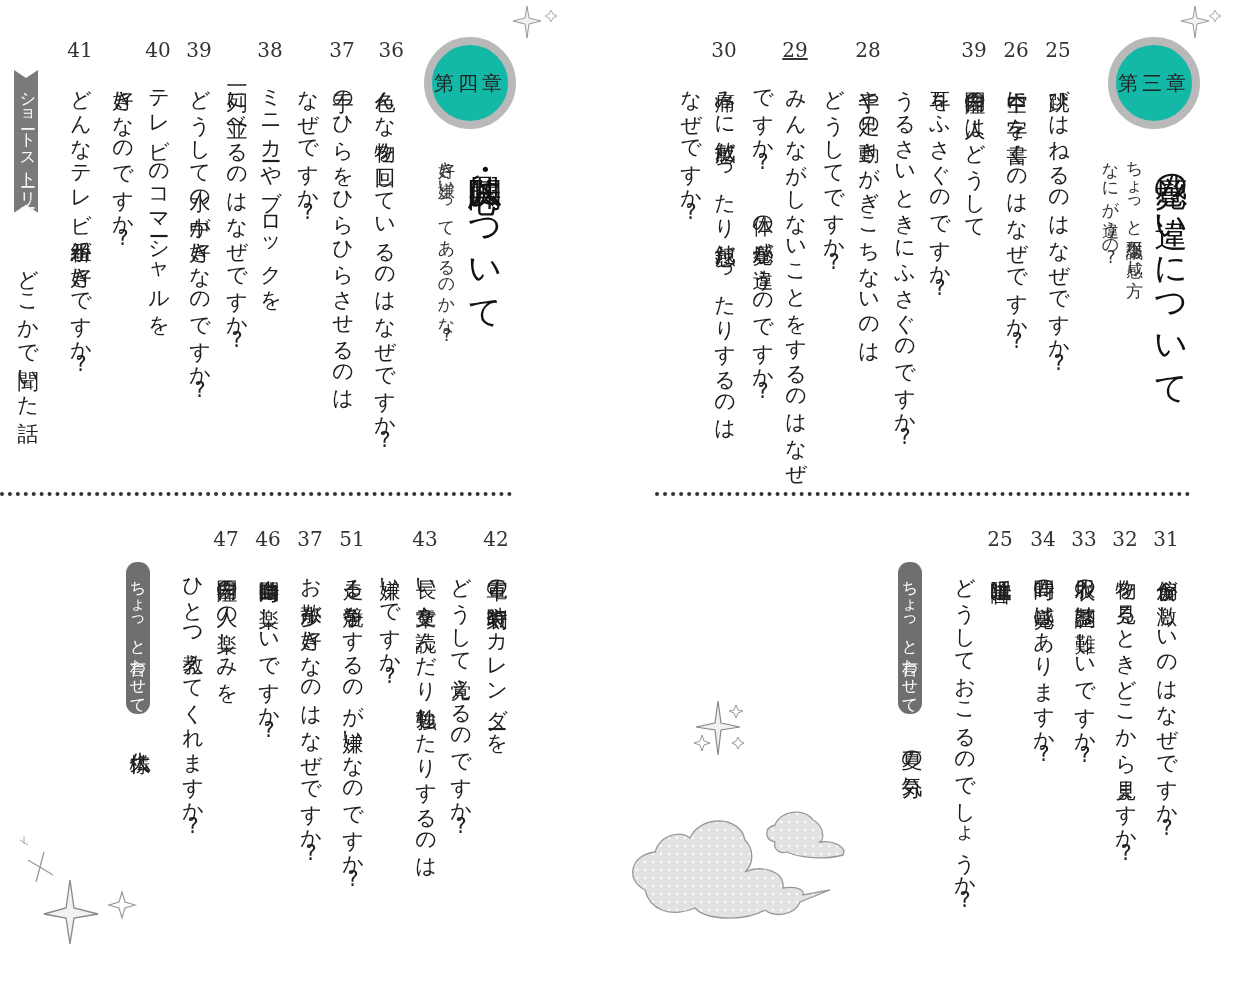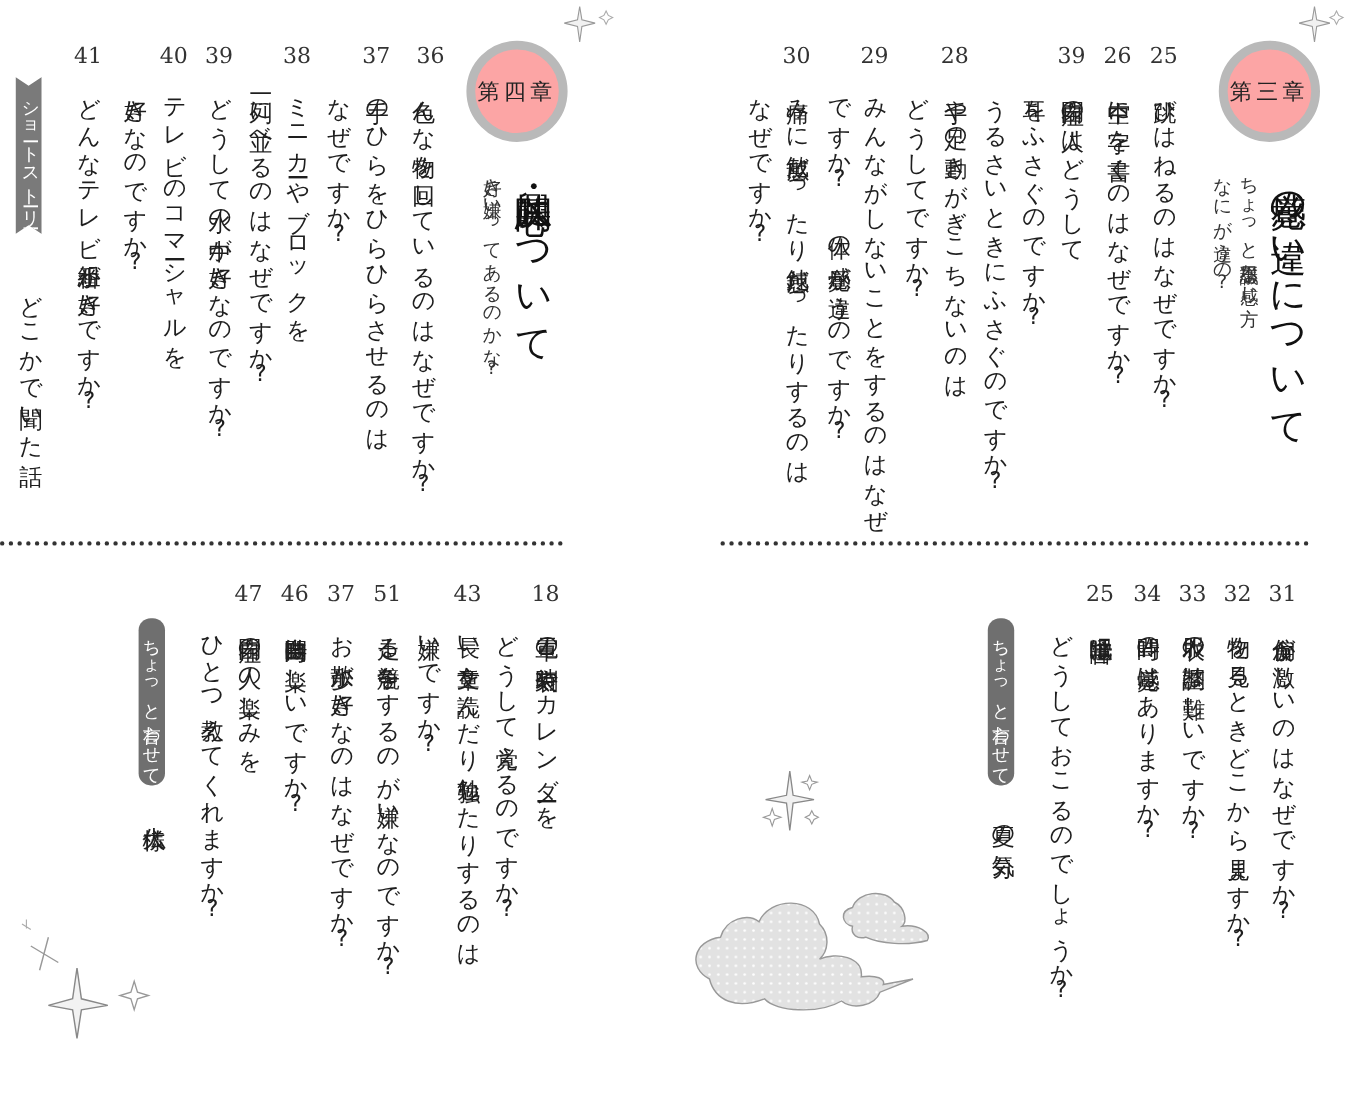--- a/index.html
+++ b/index.html
@@ -3,21 +3,21 @@
 <meta charset="utf-8">
 <style>
   html, body { margin:0; padding:0; background:#ffffff; }
   body { width:1234px; height:1000px; position:relative; overflow:hidden;
          font-family:"DejaVu Sans", "Liberation Sans", sans-serif; color:#222; }
   .vcol { position:absolute; writing-mode:vertical-rl; text-orientation:upright;
           font-size:21px; line-height:30px; letter-spacing:1px; color:#1e1e1e; white-space:nowrap; }
   .num { position:absolute; font-family:"DejaVu Serif", "Liberation Serif", serif;
          font-size:20px; color:#333; width:40px; text-align:center; }
   .chapter-circle { position:absolute; width:92px; height:92px; border-radius:50%;
-         border:8px solid #b9b9b9; background:#fca5a5; box-sizing:border-box;
+         border:8px solid #b9b9b9; background:#14b8a6; box-sizing:border-box;
          display:flex; align-items:center; justify-content:center; }
   .chapter-label { font-size:20px; letter-spacing:4px; color:#222; }
   .chapter-title { position:absolute; writing-mode:vertical-rl; text-orientation:upright;
          font-size:33px; color:#111; letter-spacing:2px; white-space:nowrap; }
   .chapter-sub { position:absolute; writing-mode:vertical-rl; text-orientation:upright;
          font-size:17px; color:#333; line-height:22px; white-space:nowrap; }
   .dots { position:absolute; height:0; border-top:4px dotted #333; }
   .pill { position:absolute; writing-mode:vertical-rl; text-orientation:upright;
          background:#6f6f6f; color:#fff; font-size:16px; border-radius:11px;
          padding:8px 2px; width:20px; letter-spacing:1px; }
@@ -48,21 +48,21 @@
 
   <div class="num" style="left:954px;top:38px;">39</div>
   <div class="vcol" style="left:960px;top:75px;">自閉症の人はどうして</div>
   <div class="vcol" style="left:925px;top:75px;">耳をふさぐのですか?</div>
   <div class="vcol" style="left:890px;top:75px;">うるさいときにふさぐのですか?</div>
 
   <div class="num" style="left:848px;top:38px;">28</div>
   <div class="vcol" style="left:854px;top:75px;">手や足の動きがぎこちないのは</div>
   <div class="vcol" style="left:819px;top:75px;">どうしてですか?</div>
 
-  <div class="num" style="left:775px;top:38px;">29</div>
+  <div class="num" style="left:775px;top:38px;text-decoration:underline;">29</div>
   <div class="vcol" style="left:781px;top:75px;">みんながしないことをするのはなぜ</div>
   <div class="vcol" style="left:748px;top:75px;">ですか? 体の感覚が違うのですか?</div>
 
   <div class="num" style="left:704px;top:38px;">30</div>
   <div class="vcol" style="left:710px;top:75px;">痛みに敏感だったり鈍感だったりするのは</div>
   <div class="vcol" style="left:676px;top:75px;">なぜですか?</div>
 
   <div class="dots" style="left:655px;top:492px;width:535px;"></div>
 
   <div class="num" style="left:1146px;top:527px;">31</div>
@@ -128,21 +128,21 @@
   <div class="vcol" style="left:108px;top:75px;">好きなのですか?</div>
 
   <div class="num" style="left:60px;top:38px;">41</div>
   <div class="vcol" style="left:66px;top:75px;">どんなテレビ番組が好きですか?</div>
 
   <div class="ribbon" style="left:14px;top:70px;">ショートストーリー</div>
   <div class="side-title" style="left:14px;top:255px;">どこかで聞いた話</div>
 
   <div class="dots" style="left:0px;top:492px;width:512px;"></div>
 
-  <div class="num" style="left:476px;top:527px;">18</div>
+  <div class="num" style="left:476px;top:527px;">42</div>
   <div class="vcol" style="left:482px;top:563px;">電車の時刻表やカレンダーを</div>
   <div class="vcol" style="left:446px;top:563px;">どうして覚えるのですか?</div>
 
   <div class="num" style="left:405px;top:527px;">43</div>
   <div class="vcol" style="left:411px;top:563px;">長い文章を読んだり勉強したりするのは</div>
   <div class="vcol" style="left:375px;top:563px;">嫌いですか?</div>
 
   <div class="num" style="left:332px;top:527px;">51</div>
   <div class="vcol" style="left:338px;top:563px;">走る競争をするのが嫌いなのですか?</div>
 

